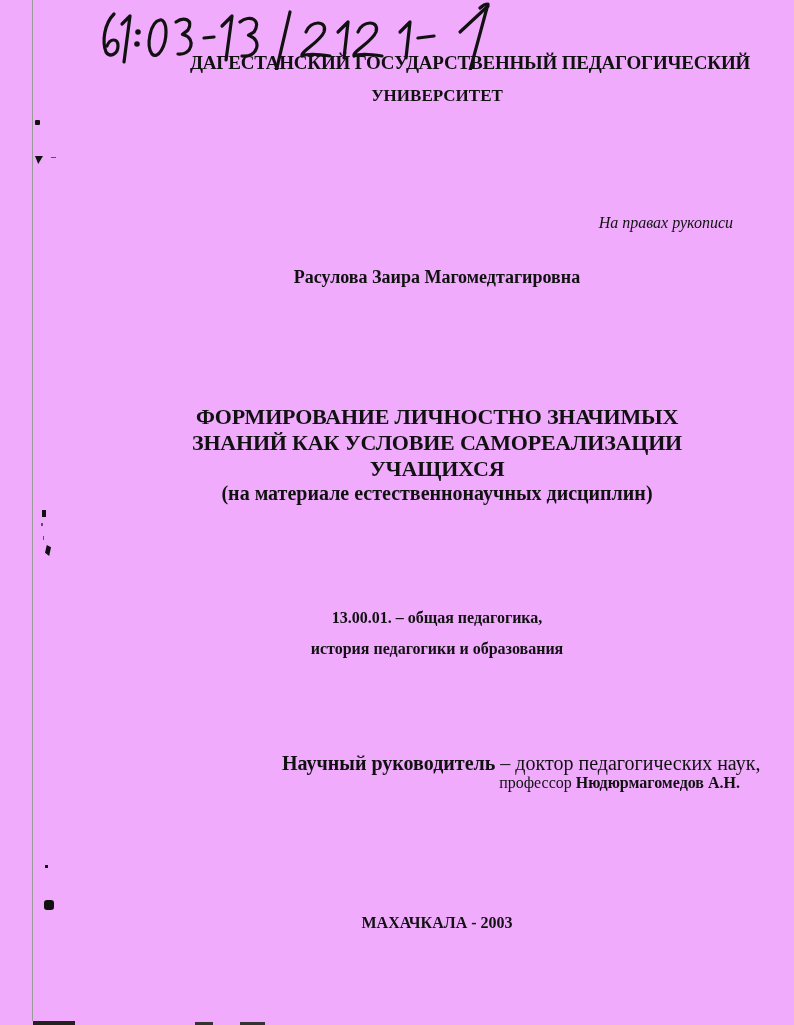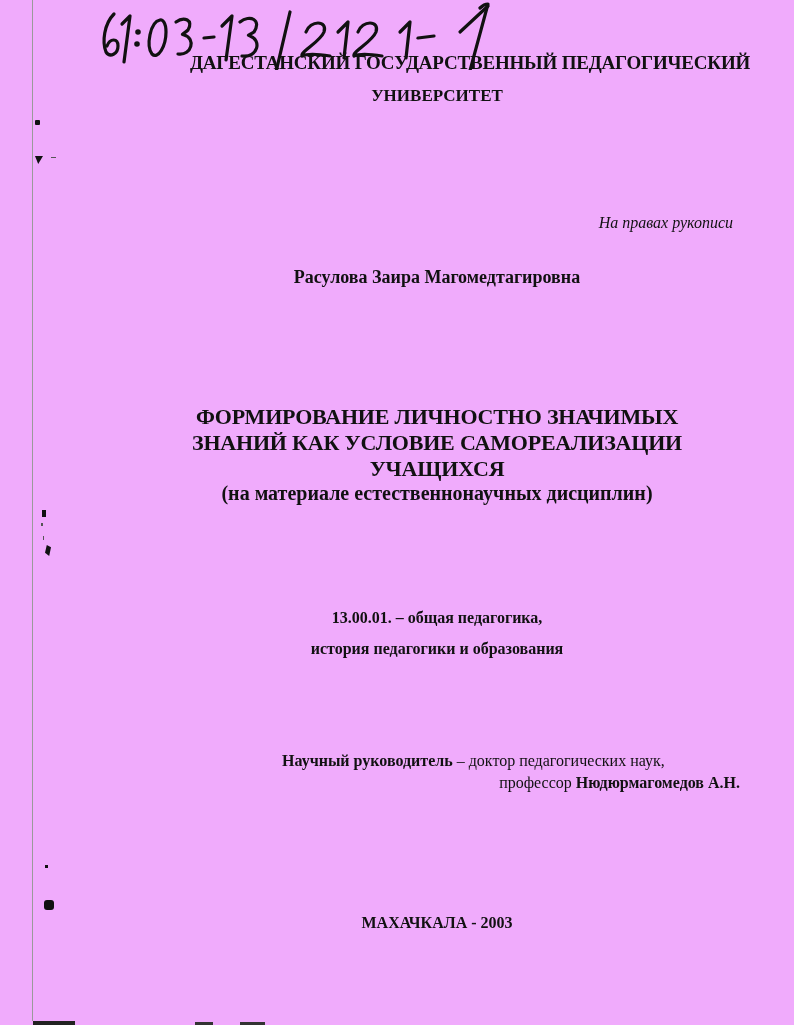--- a/index.html
+++ b/index.html
@@ -79,21 +79,21 @@
     .title-1 { top: 404px; }
     .title-2 { top: 430px; }
     .title-3 { top: 456px; }
     .subtitle { top: 482px; font-size: 20px; left: 40px; }
     .spec-1 { top: 609px; font-size: 16px; left: 40px; }
     .spec-2 { top: 640px; font-size: 16px; left: 40px; }
     .supervisor {
       position: absolute;
       left: 282px;
       top: 752px;
-      font-size: 16px;
+      font-size: 20px;
       white-space: nowrap;
     }
     .supervisor-2 {
       position: absolute;
       right: 54px;
       top: 774px;
       font-size: 16px;
       white-space: nowrap;
     }
     .city { top: 914px; font-size: 16px; left: 40px; }

